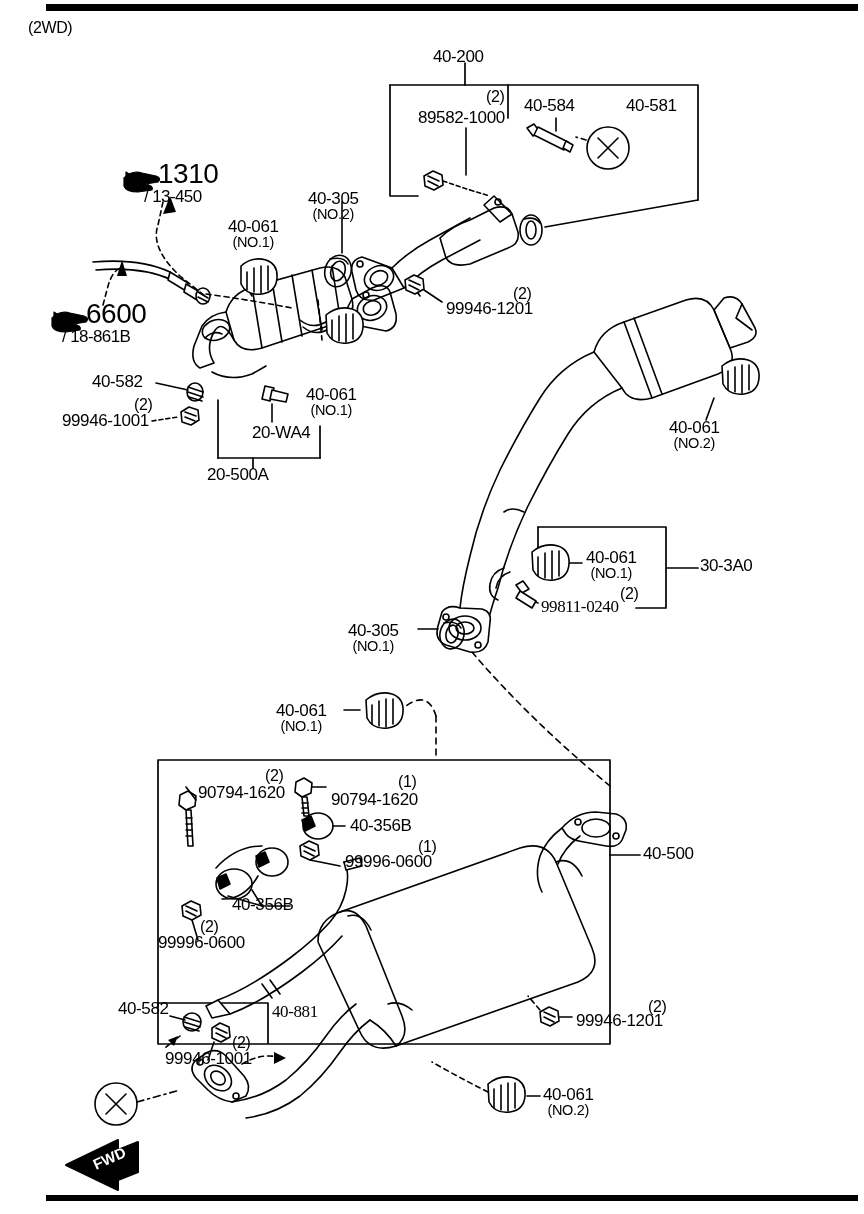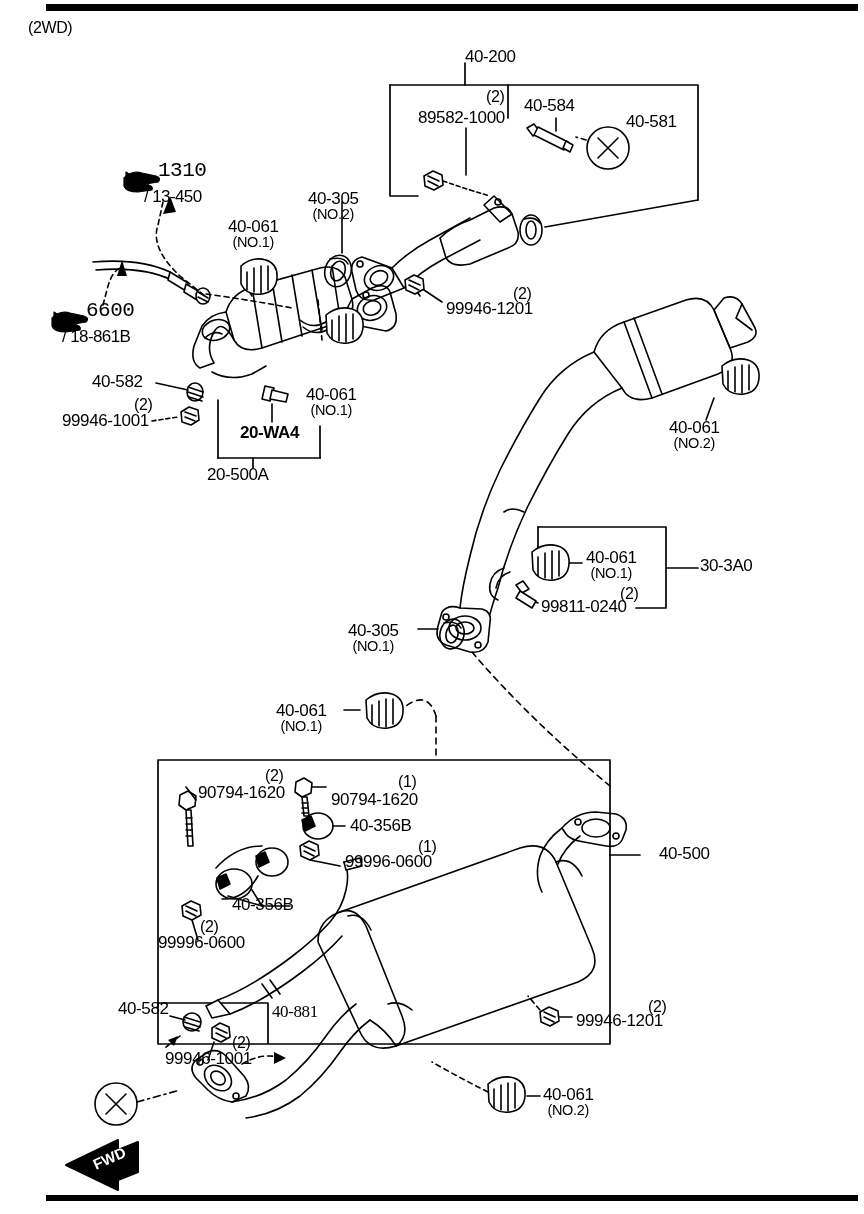--- a/index.html
+++ b/index.html
@@ -4,21 +4,21 @@
 <style>
   html,body{margin:0;padding:0;background:#fff;}
   body{width:864px;height:1214px;position:relative;overflow:hidden;
        font-family:"Liberation Sans",sans-serif;color:#000;}
   #stage{position:absolute;inset:0;}
   svg{position:absolute;left:0;top:0;}
   .lbl{position:absolute;font-size:17px;line-height:1.02;white-space:nowrap;
        letter-spacing:-0.4px;font-weight:400;}
   .lbl .sub{display:block;font-size:14.5px;text-align:center;letter-spacing:-0.3px;}
   .qty{position:absolute;font-size:16px;letter-spacing:-0.4px;}
-  .big{font-size:21px;letter-spacing:-0.5px;font-family:Liberation Mono, monospace;}
+  .big{font-size:28px;letter-spacing:-0.5px;}
   .med{font-size:17px;letter-spacing:-0.6px;}
   .ctr{text-align:center;}
 </style>
 </head>
 <body>
 
 <div id="stage">
 
 <svg width="864" height="1214" viewBox="0 0 864 1214">
   <g fill="none" stroke="#000" stroke-width="1.6" stroke-linecap="round" stroke-linejoin="round">
@@ -373,61 +373,61 @@
   </g>
 </svg>
 
 <div class="lbl" style="left:28px;top:20px;font-size:16px;">(2WD)</div>
 
 <div class="lbl big" style="left:158px;top:160px;">1310</div>
 <div class="lbl med" style="left:144px;top:188px;">/ 13-450</div>
 <div class="lbl big" style="left:86px;top:300px;">6600</div>
 <div class="lbl med" style="left:62px;top:328px;">/ 18-861B</div>
 
-<div class="lbl" style="left:433px;top:48px;margin-left:32px;">40-200</div>
+<div class="lbl" style="left:433px;top:48px;">40-200</div>
 <div class="lbl" style="left:700px;top:557px;">30-3A0</div>
-<div class="lbl" style="left:643px;top:845px;margin-left:16px;">40-500</div>
+<div class="lbl" style="left:643px;top:845px;">40-500</div>
 <div class="lbl" style="left:207px;top:466px;">20-500A</div>
 
 <div class="qty" style="left:486px;top:88px;">(2)</div>
 <div class="lbl" style="left:418px;top:109px;">89582-1000</div>
 <div class="lbl" style="left:524px;top:97px;">40-584</div>
-<div class="lbl" style="left:626px;top:113px;">40-581</div>
+<div class="lbl" style="left:626px;top:97px;">40-581</div>
 
 <div class="lbl ctr" style="left:308px;top:190px;">
   <span>40-305</span>
   <span class="sub">(NO.2)</span>
 </div>
 <div class="lbl ctr" style="left:228px;top:218px;">
   <span>40-061</span>
   <span class="sub">(NO.1)</span>
 </div>
 <div class="qty" style="left:513px;top:285px;">(2)</div>
 <div class="lbl" style="left:446px;top:300px;">99946-1201</div>
 
 <div class="lbl" style="left:92px;top:373px;">40-582</div>
 <div class="qty" style="left:134px;top:396px;">(2)</div>
 <div class="lbl" style="left:62px;top:412px;">99946-1001</div>
 
-<div class="lbl" style="left:240px;top:424px;font-weight:bold;">20-WA4</div>
+<div class="lbl" style="left:252px;top:424px;">20-WA4</div>
 <div class="lbl ctr" style="left:306px;top:386px;">
   <span>40-061</span>
   <span class="sub">(NO.1)</span>
 </div>
 
 <div class="lbl ctr" style="left:669px;top:419px;">
   <span>40-061</span>
   <span class="sub">(NO.2)</span>
 </div>
 <div class="lbl ctr" style="left:586px;top:549px;">
   <span>40-061</span>
   <span class="sub">(NO.1)</span>
 </div>
 <div class="qty" style="left:620px;top:585px;">(2)</div>
-<div class="lbl" style="left:541px;top:598px;">99811-0240</div>
+<div class="lbl" style="left:541px;top:598px;font-family:Liberation Serif, serif;">99811-0240</div>
 <div class="lbl ctr" style="left:348px;top:622px;">
   <span>40-305</span>
   <span class="sub">(NO.1)</span>
 </div>
 
 <div class="lbl ctr" style="left:276px;top:702px;">
   <span>40-061</span>
   <span class="sub">(NO.1)</span>
 </div>
 <div class="qty" style="left:265px;top:767px;">(2)</div>

